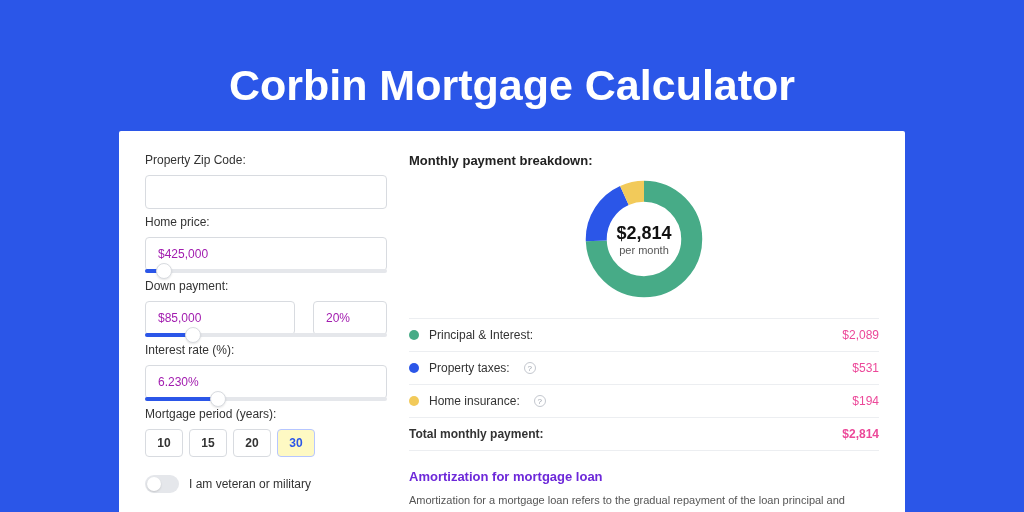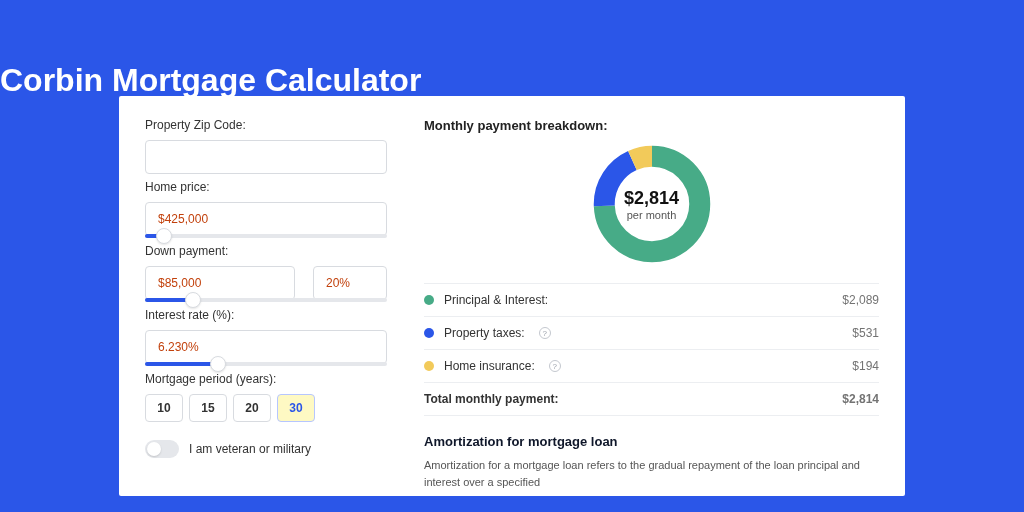--- a/index.html
+++ b/index.html
@@ -1,25 +1,25 @@
 <!DOCTYPE html>
 <html><head>
 <meta charset="utf-8">
 <style>
   * { box-sizing: border-box; margin: 0; padding: 0; }
   html, body { width: 1024px; height: 512px; overflow: hidden; font-family: -apple-system, "Segoe UI", Arial, sans-serif; }
   body { background: #2b56e8; }
-  .page-title { color: #fff; font-size: 32px; font-weight: 700; line-height: 1; padding-top: 64px; }
+  .page-title { color: #fff; text-align: center; font-size: 43px; font-weight: 700; line-height: 1; padding-top: 64px; padding-bottom: 24px; }
   .card { background: #fff; width: 786px; margin: 0 auto; border-radius: 2px; display: flex; gap: 22px; padding: 22px 26px 40px 26px; height: 400px; }
   .left { width: 242px; flex: 0 0 242px; }
-  .right { flex: 1; margin-left: 15px; }
+  .right { flex: 1; }
   .label { font-size: 12px; color: #333; margin-bottom: 8px; }
   .input, .input-small {
     width: 100%; height: 34px; border: 1px solid #d8dbe0; border-radius: 4px;
-    font-size: 12px; color: #c2410c; padding: 0 12px; display: flex; align-items: center; background: #fff;
+    font-size: 12px; color: #a21caf; padding: 0 12px; display: flex; align-items: center; background: #fff;
   }
   .field { margin-bottom: 6px; }
   .slider-track { position: relative; height: 4px; background: #e5e7eb; border-radius: 2px; margin-top: -2px; }
   .slider-fill { position: absolute; left:0; top:0; bottom:0; background: #2b56e8; border-radius: 2px; }
   .slider-thumb {
     position: absolute; top: 50%; width: 16px; height: 16px; background: #fff; border: 1px solid #d8dbe0;
     border-radius: 50%; transform: translate(-50%, -50%); box-shadow: 0 1px 2px rgba(0,0,0,.1);
   }
   .dp-row { display: flex; gap: 18px; }
   .dp-row .input { flex: 1; }
@@ -40,23 +40,23 @@
   .donut svg { width: 126px; height: 126px; transform: rotate(-90deg); }
   .donut-center { position:absolute; inset:0; display:flex; flex-direction:column; align-items:center; justify-content:center; }
   .donut-amount { font-size: 18px; font-weight: 700; color: #111; }
   .donut-sub { font-size: 11px; color: #555; }
   .legend { border-top: 1px solid #eceef1; }
   .legend-row { display:flex; align-items:center; justify-content:space-between; padding: 9px 0; border-bottom: 1px solid #eceef1; }
   .legend-row.total .legend-name, .legend-row.total .legend-val { font-weight: 700; }
   .legend-left { display:flex; align-items:center; gap: 10px; }
   .dot { width: 10px; height: 10px; border-radius: 50%; flex:0 0 10px; }
   .legend-name { font-size: 12px; color: #333; }
-  .legend-val { font-size: 12px; color: #737373; }
+  .legend-val { font-size: 12px; color: #ec4899; }
   .info-icon { width: 12px; height: 12px; border: 1px solid #c4c8cf; border-radius: 50%; display:inline-flex; align-items:center; justify-content:center; font-size:8px; color:#9aa0aa; margin-left:4px; }
-  .amort-title { font-size: 13px; font-weight: 700; color: #0f172a; margin-top: 18px; margin-bottom: 8px; }
+  .amort-title { font-size: 13px; font-weight: 700; color: #6d28d9; margin-top: 18px; margin-bottom: 8px; }
   .amort-text { font-size: 11px; color: #555; line-height: 1.5; }
 </style>
 </head>
 <body>
 
 <div class="page-title">Corbin Mortgage Calculator</div>
 
 <div class="card">
 
   <div class="left">

